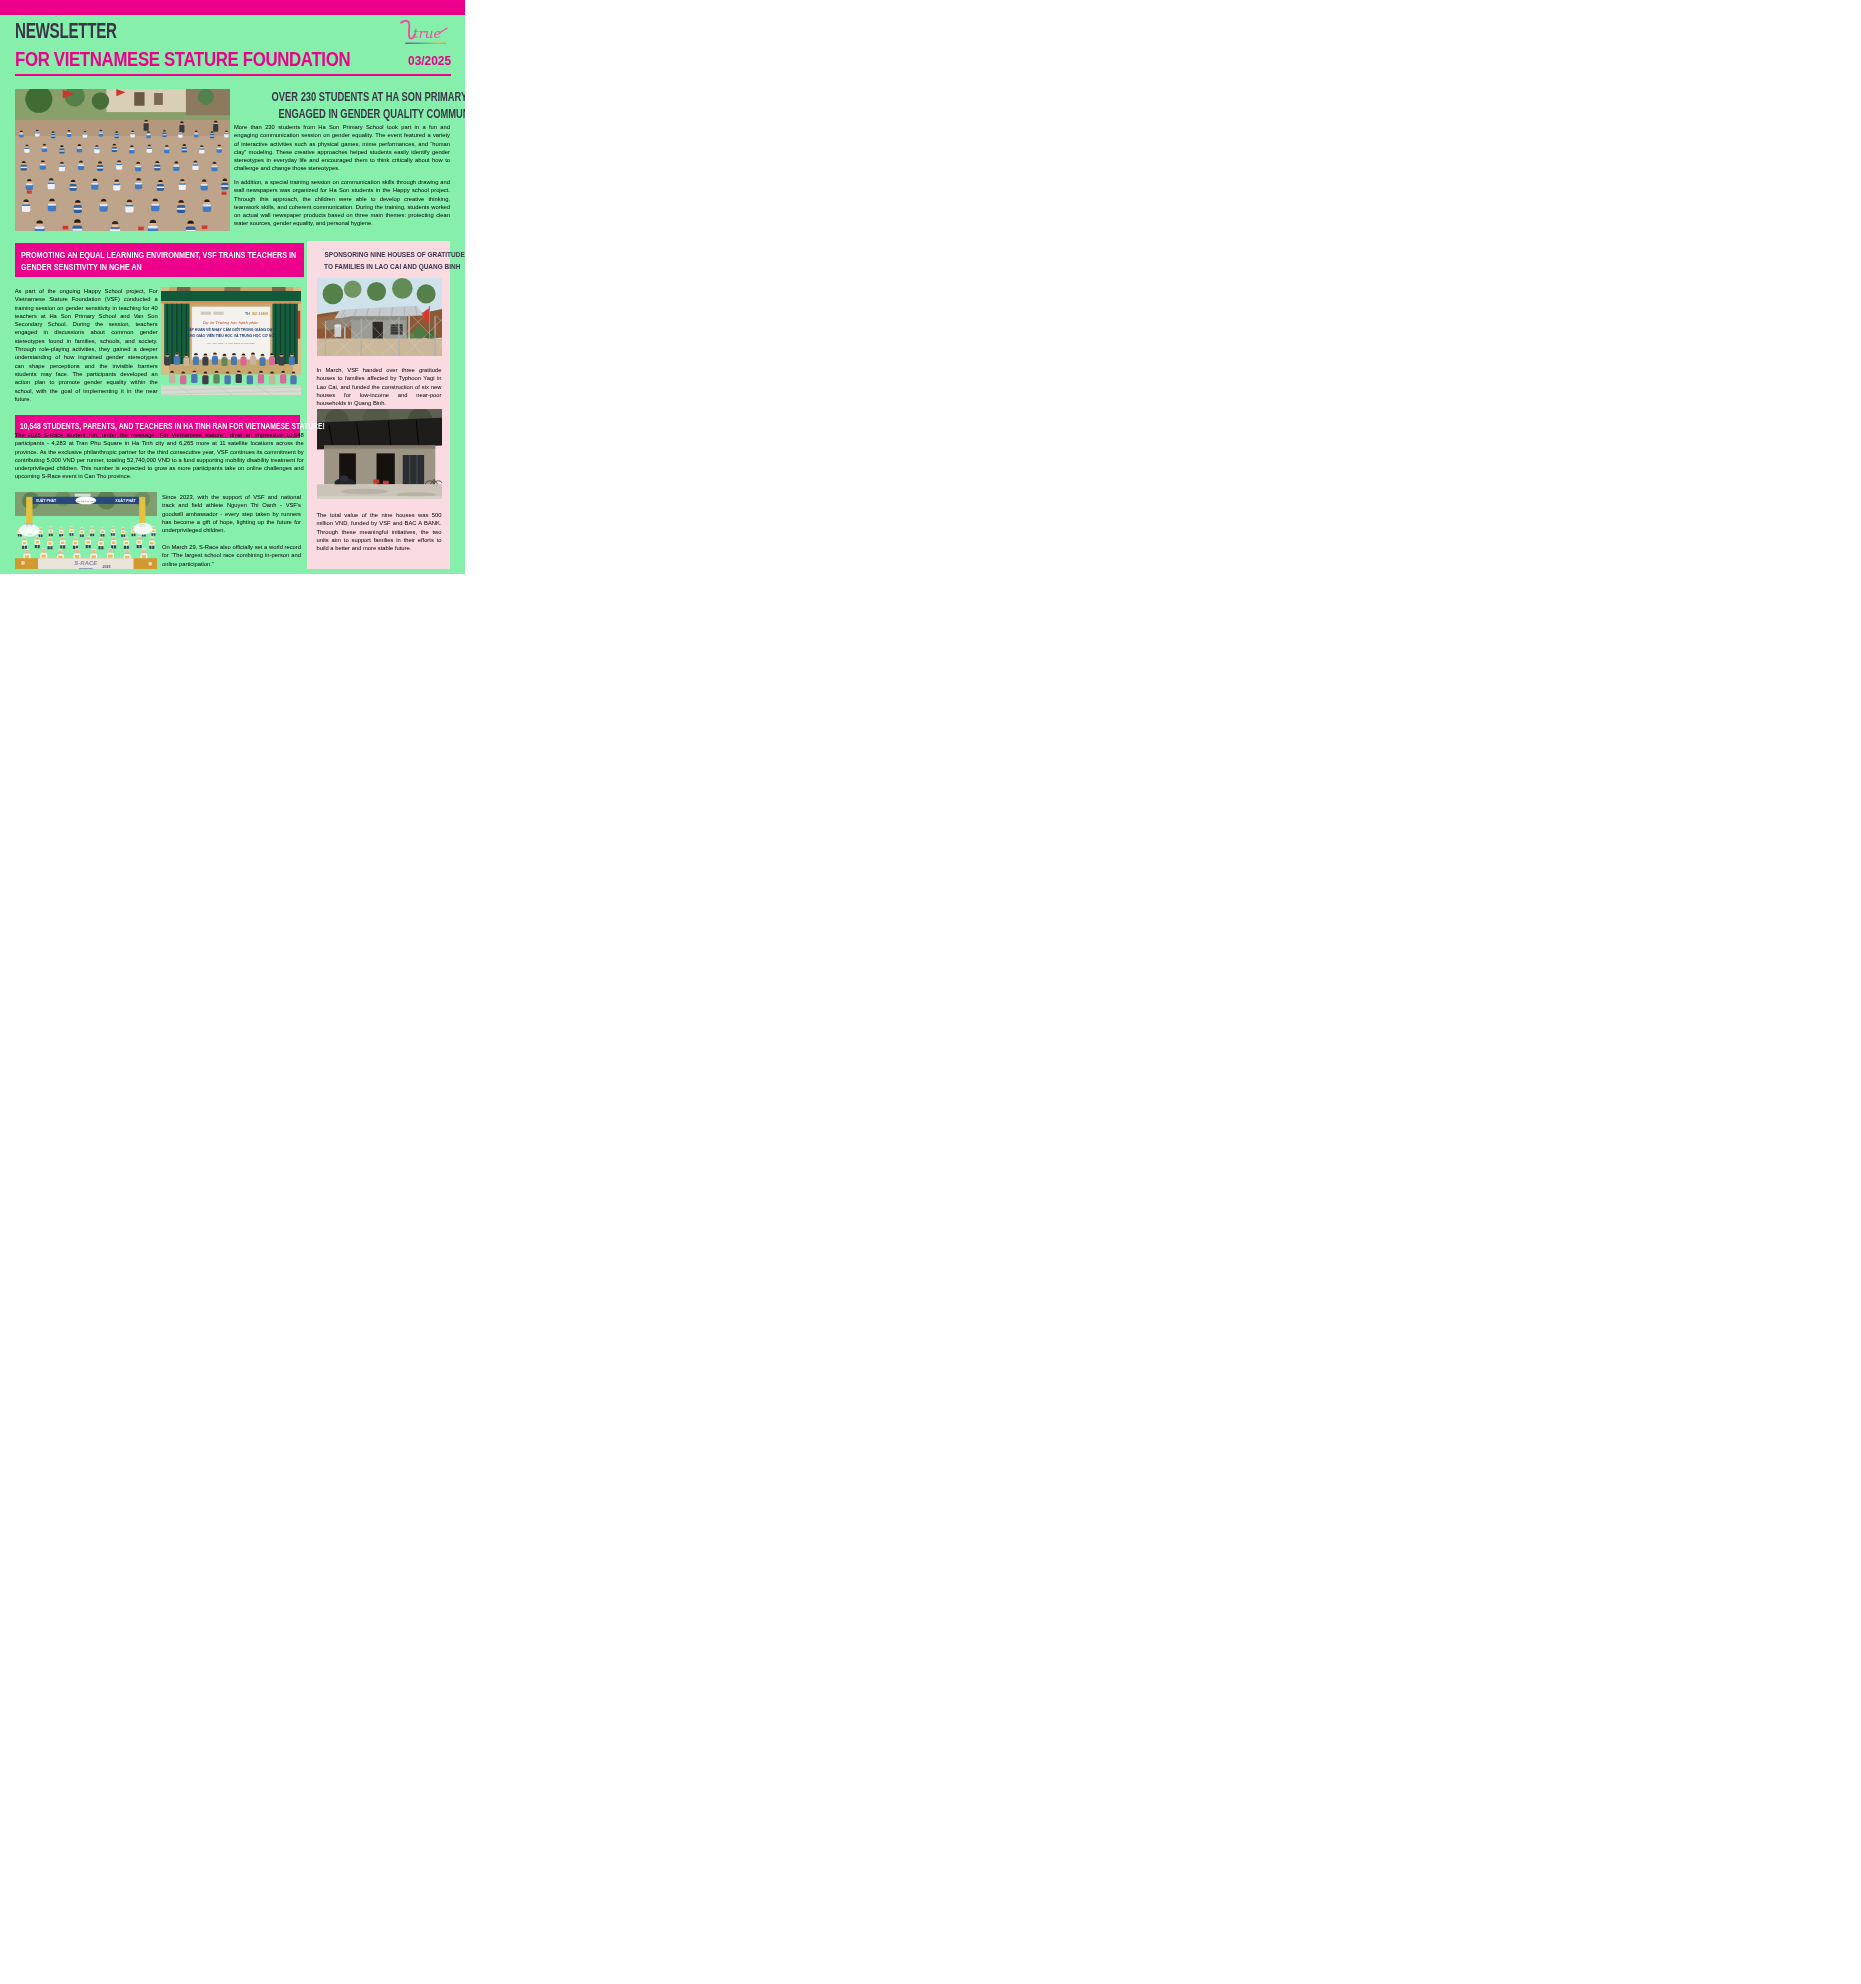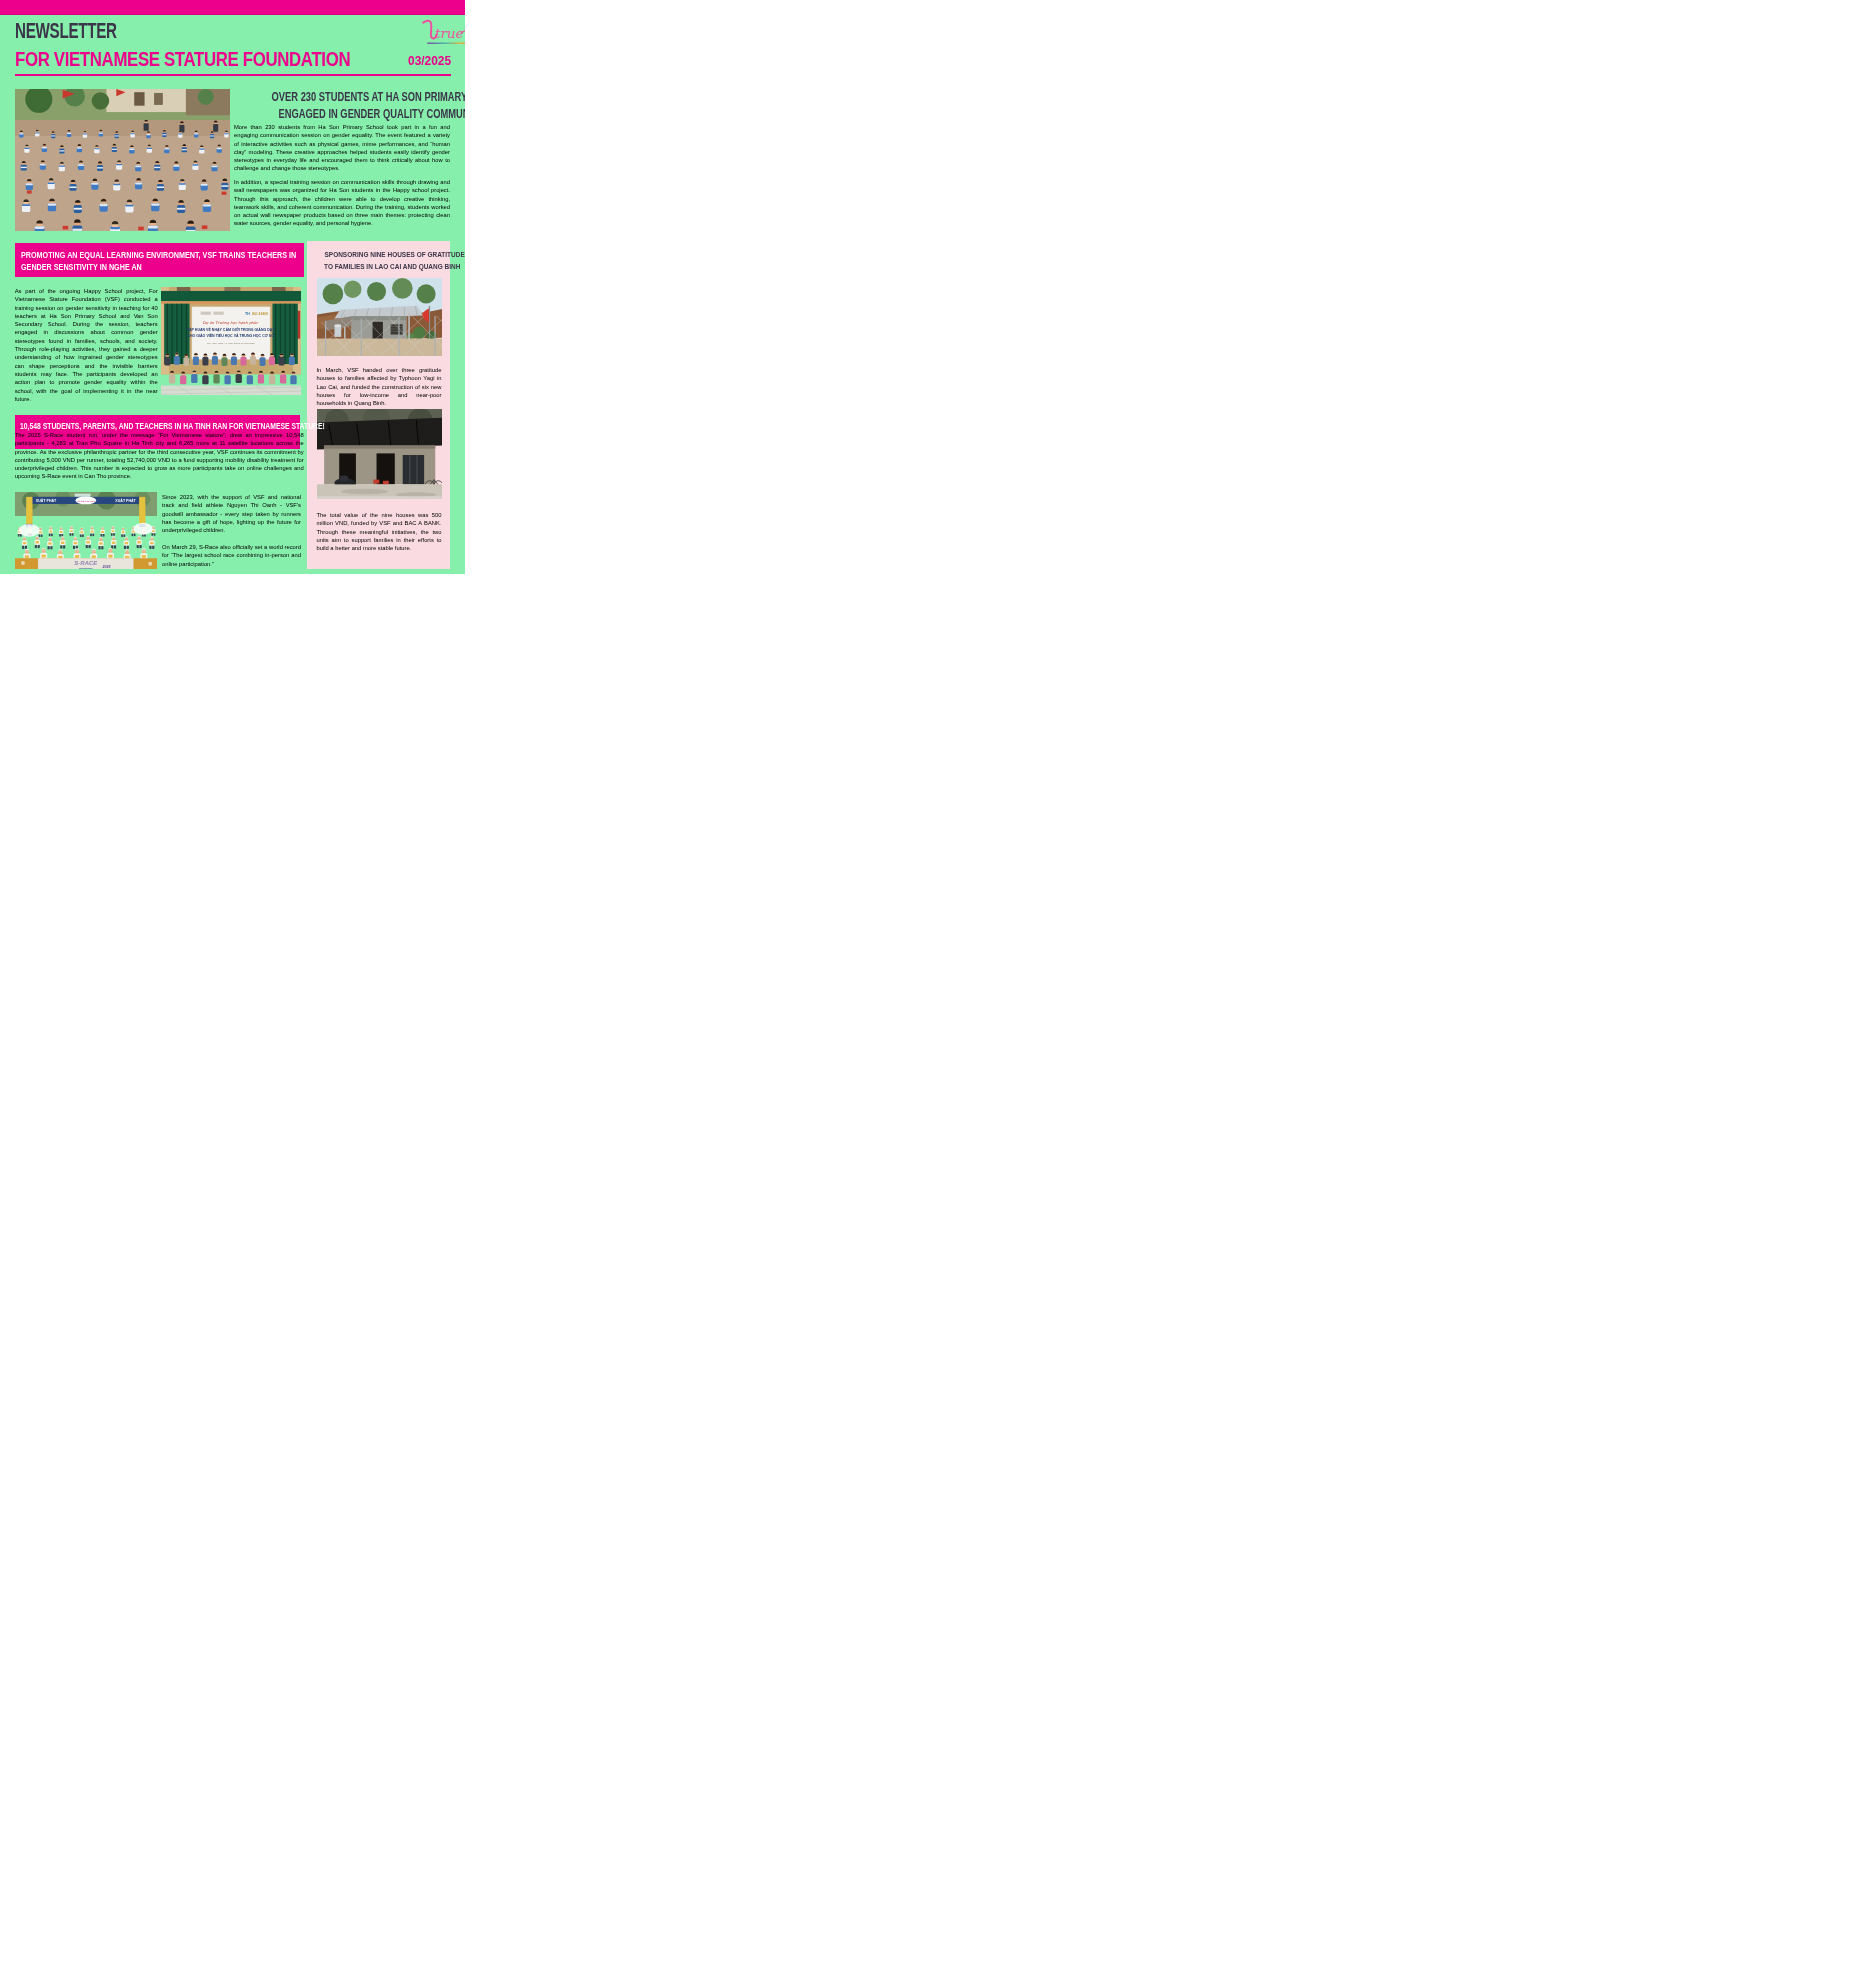--- a/index.html
+++ b/index.html
@@ -6,34 +6,34 @@
   .page{position:relative;width:465px;height:574px;background:#86efac;overflow:hidden;
         font-family:"Liberation Sans", sans-serif;color:#000;}
   .topbar{position:absolute;left:0;top:0;width:465px;height:14.3px;background:var(--pink);
           border-bottom:0.8px solid #d4007e;}
   .h-news{position:absolute;left:14.7px;top:18px;font-size:22px;font-weight:700;color:var(--dark);
           white-space:nowrap;transform:scaleX(.69);transform-origin:left top;letter-spacing:-0.4px;}
   .h-found{position:absolute;left:14.7px;top:48px;font-size:20px;font-weight:700;color:var(--pink);
           white-space:nowrap;transform:scaleX(.84);transform-origin:left top;letter-spacing:-0.4px;}
   .issue-date{position:absolute;left:397px;top:53px;width:54px;text-align:right;font-size:13.5px;
           font-weight:700;color:var(--pink);transform:scaleX(.88);transform-origin:right top;}
-  .logo{position:absolute;left:420px;top:16.7px;width:53px;height:31px;}
+  .logo{position:absolute;left:398px;top:16.7px;width:53px;height:31px;}
   .rule{position:absolute;left:14.7px;top:74px;width:436px;height:1.6px;background:var(--pink);}
   .photoA{position:absolute;left:14.7px;top:89px;width:215px;height:142px;overflow:hidden;}
   .headline1{position:absolute;left:234px;top:89px;width:216px;text-align:center;color:var(--dark);}
   .headline1 span{display:inline-block;white-space:nowrap;font-size:12.3px;font-weight:700;
           line-height:16.7px;transform:scaleX(.76);}
   .body-txt{font-size:5.8px;line-height:8.3px;text-align:justify;}
   .p1a{position:absolute;left:234px;top:123px;width:216px;}
   .p1b{position:absolute;left:234px;top:178px;width:216px;}
   .banner{position:absolute;left:14.7px;background:var(--pink);color:#fff;}
   .banner .bl{display:block;white-space:nowrap;font-weight:700;transform:scaleX(.8);transform-origin:left top;}
   .banner1{top:243px;width:289px;height:34px;padding:5.6px 0 0 6.7px;box-sizing:border-box;}
   .banner1 .bl{font-size:9px;line-height:12.3px;}
-  .banner2{top:415px;width:285px;height:34px;padding:5.6px 0 0 5.2px;box-sizing:border-box;}
+  .banner2{top:415px;width:285px;height:23px;padding:5.6px 0 0 5.2px;box-sizing:border-box;}
   .banner2 .bl{font-size:8.5px;line-height:10.3px;}
   .colL{position:absolute;left:14.7px;top:287px;width:143px;}
   .photoB{position:absolute;left:161px;top:287px;width:140px;height:108px;overflow:hidden;}
   .pinkbox{position:absolute;left:307px;top:241px;width:143px;height:328px;background:var(--lightpink);}
   .pb-title{position:absolute;left:0;top:8px;width:143px;text-align:left;color:var(--dark);}
   .pb-title span{display:inline-block;white-space:nowrap;font-size:8.1px;font-weight:700;
           line-height:11.7px;transform:scaleX(.8);}
   .photoC{position:absolute;left:9.5px;top:37px;width:125px;height:78px;overflow:hidden;}
   .pb-p1{position:absolute;left:9.5px;top:125px;width:125px;}
   .photoD{position:absolute;left:9.5px;top:168px;width:125px;height:90px;overflow:hidden;}

